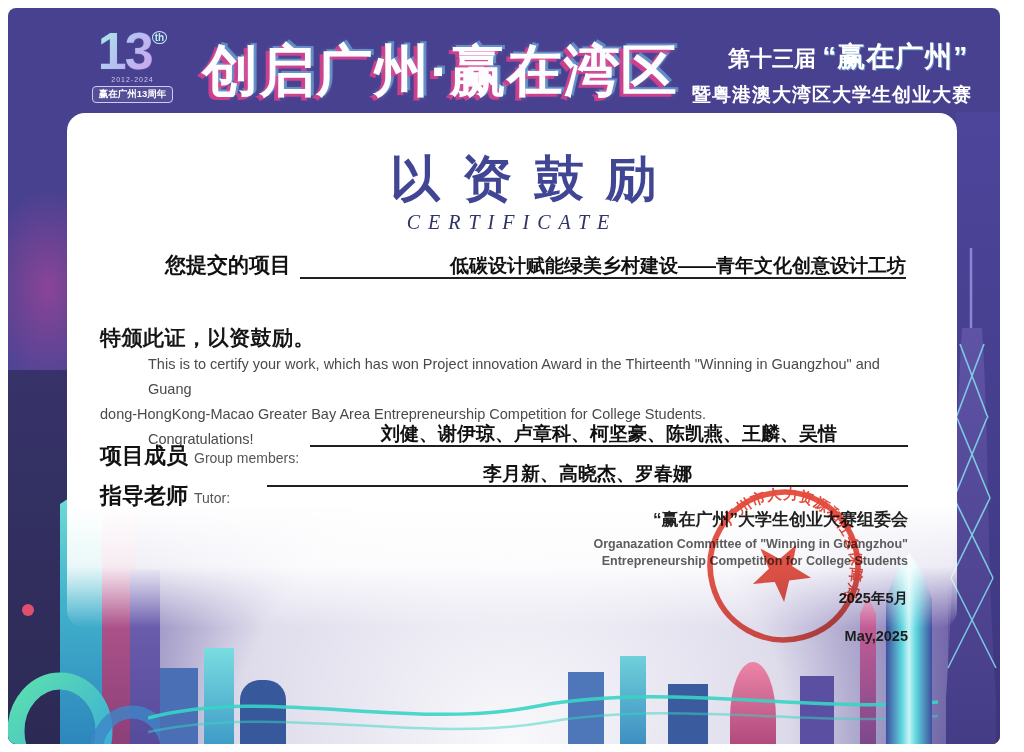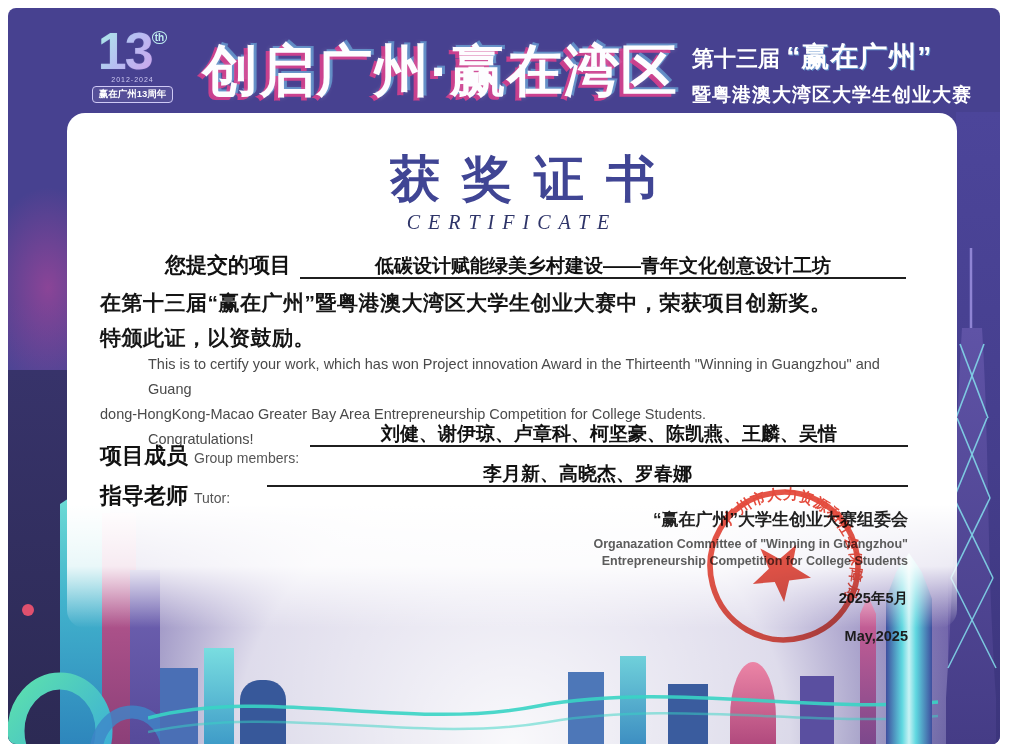--- a/index.html
+++ b/index.html
@@ -18,21 +18,21 @@
         text-shadow:0 0 1px rgba(255,255,255,.25);}
   .logo-th{font-size:10px;font-weight:700;color:#bfeef0;vertical-align:28px;border:1px solid #bfeef0;
         border-radius:50%;padding:0 2px;}
   .logo-years{font-size:7px;letter-spacing:1px;color:#cfcaf2;margin-top:0px;}
   .logo-badge{display:inline-block;margin-top:2px;font-size:9.5px;font-weight:700;color:#fff;
         border:1px solid #cfc9f5;border-radius:4px;padding:1px 6px;background:rgba(255,255,255,0.08);}
   .main-title{position:absolute;left:178px;top:26px;width:508px;text-align:center;
         font-size:56px;font-weight:900;letter-spacing:1px;color:#fdfdff;white-space:nowrap;
         text-shadow:-4px 3px 0 rgba(232,62,140,.8),3px -2px 0 rgba(122,222,255,.45),0 0 5px rgba(255,255,255,.25);}
   .edition{position:absolute;left:684px;top:30px;width:320px;color:#fff;white-space:nowrap;}
-  .edition-l1{font-size:22px;font-weight:700;}
+  .edition-l1{font-size:22px;font-weight:700;margin-left:36px;}
   .edition-l1 .big{font-size:28px;font-weight:900;letter-spacing:1px;
         text-shadow:1px 1px 0 rgba(120,220,255,.5);}
   .edition-l2{font-size:19px;font-weight:700;margin-top:6px;letter-spacing:1px;}
   
   .panel{position:absolute;left:59px;top:105px;width:890px;height:515px;border-radius:18px;z-index:2;
         background:linear-gradient(180deg,#ffffff 0%,#ffffff 76%,rgba(255,255,255,.88) 88%,rgba(255,255,255,0) 100%);}
   .content{position:absolute;left:0;top:0;width:1008px;height:736px;z-index:3;color:#1a1a1a;}
   .cert-title{position:absolute;left:59px;top:138px;width:890px;text-align:center;
         font-family:"Liberation Serif",serif;font-size:50px;font-weight:900;color:#404594;
         letter-spacing:22px;padding-left:22px;}
@@ -146,28 +146,27 @@
           <span>第十三届</span>
           <span class="big">“赢在广州”</span>
         </div>
         <div class="edition-l2">暨粤港澳大湾区大学生创业大赛</div>
       </div>
     </div>
 
     <div class="panel"></div>
 
     <div class="content">
-      <div class="cert-title">获奖证书</div>
+      <div class="cert-title">以资鼓励</div>
       <div class="cert-sub">CERTIFICATE</div>
 
       <div class="abs lbl-big" style="left:157px;top:243px;">您提交的项目</div>
       <div class="line" style="left:292px;top:240px;width:606px;height:29px;"></div>
-      <div class="line-val" style="left:292px;top:245px;width:606px;">低碳设计赋能绿美乡村建设——青年文化创意设计工坊</div>
-
-      <div class="body-cn" style="top:281px;">在第十三届“赢在广州”暨粤港澳大湾区大学生创业大赛中，荣获项目创新奖。</div>
+      <div class="line-val" style="left:292px;top:245px;width:606px;text-align:right;">低碳设计赋能绿美乡村建设——青年文化创意设计工坊</div>
+
       <div class="body-cn" style="top:316px;">特颁此证，以资鼓励。</div>
 
       <div class="body-en">
         <div class="indent">This is to certify your work, which has won Project innovation Award in the Thirteenth "Winning in Guangzhou"  and Guang</div>
         <div>dong-HongKong-Macao Greater Bay Area Entrepreneurship Competition for College Students.</div>
         <div class="indent">Congratulations!</div>
       </div>
 
       <div class="row-lbl" style="left:92px;top:412px;">
         <span class="cn">项目成员</span><span class="en">Group members:</span>

